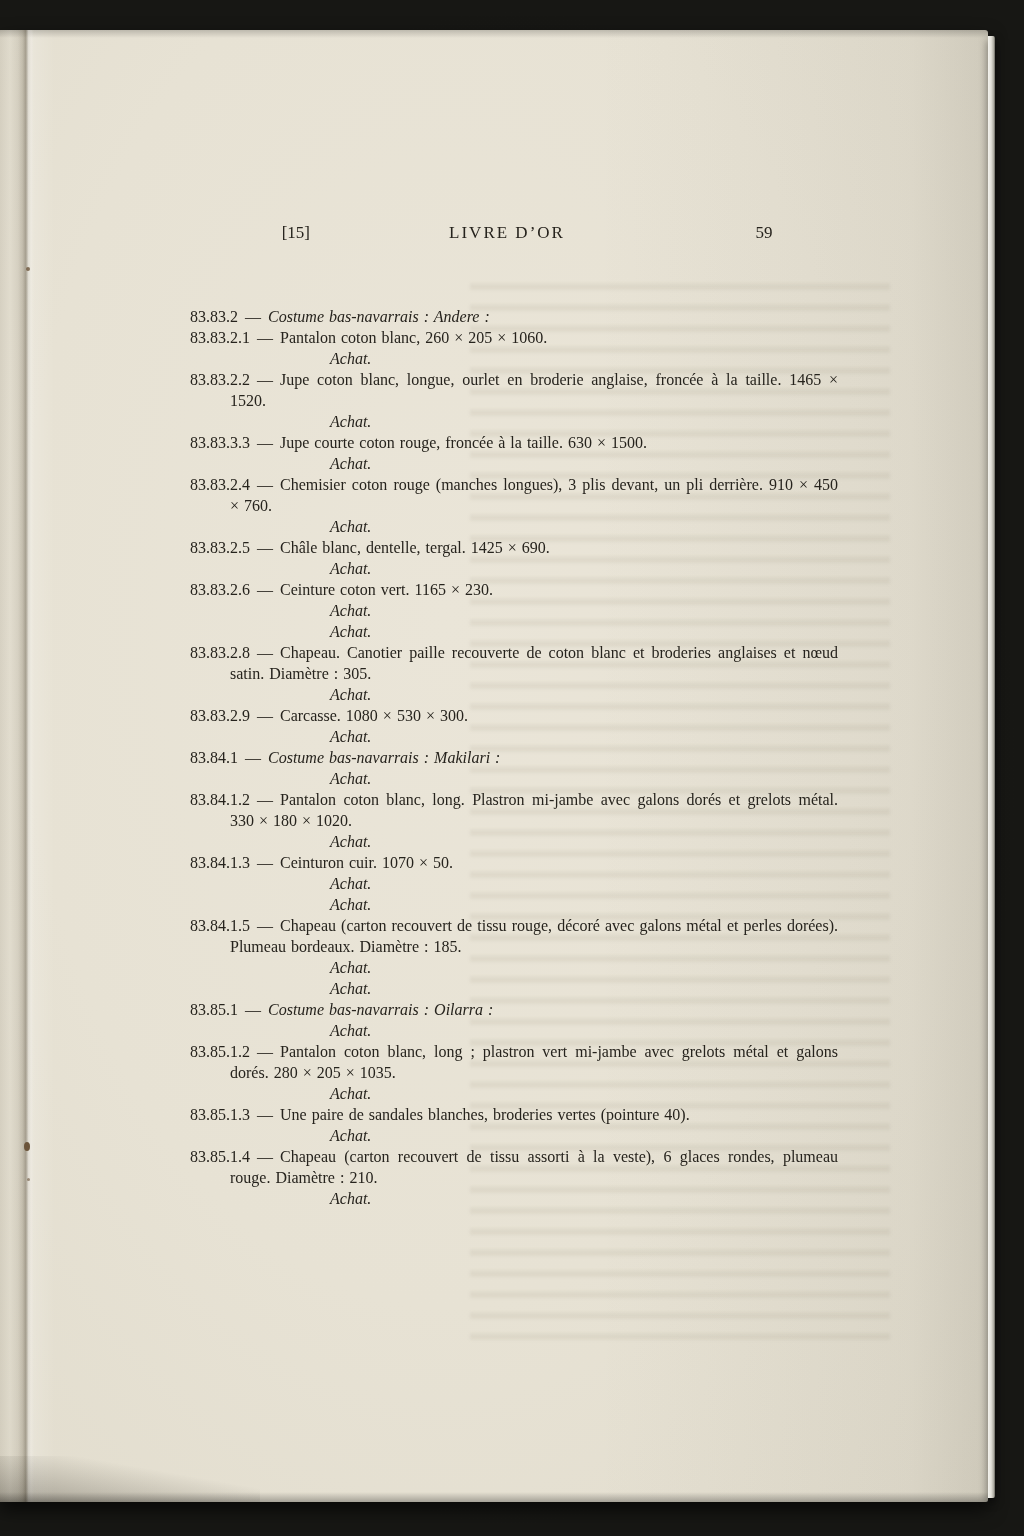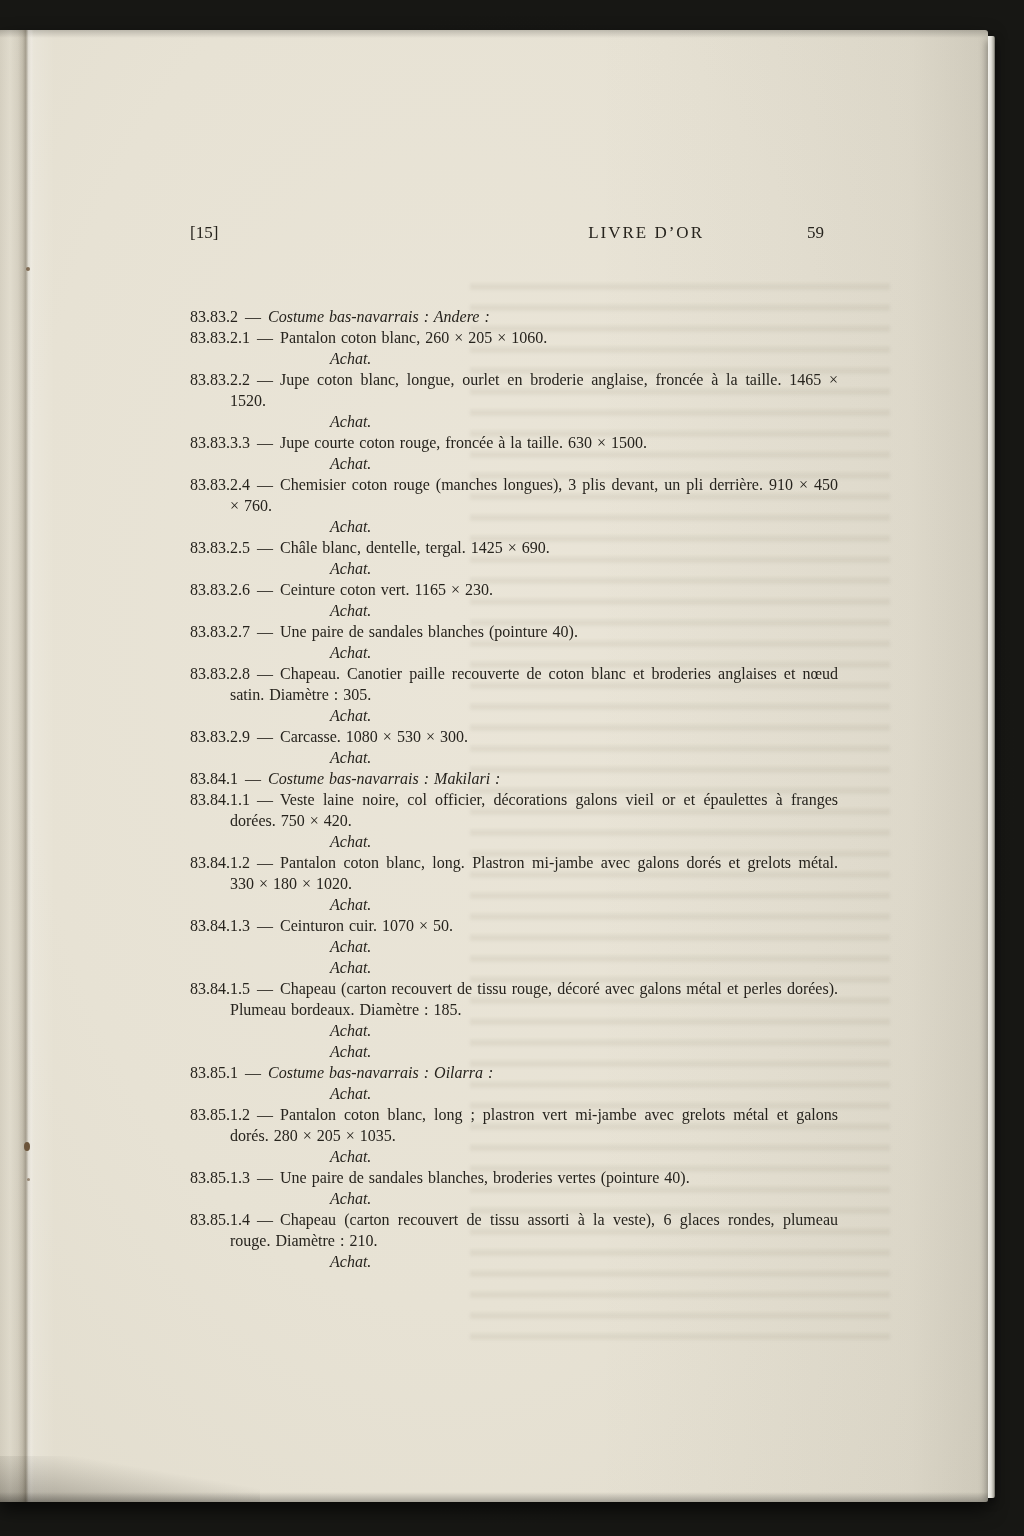--- a/index.html
+++ b/index.html
@@ -66,23 +66,23 @@
   }
   
   .content {
     position:absolute; left:190px; top:192px; width:648px;
     color:#26231d;
   }
   .pagehead {
     display:flex; align-items:baseline;
     font-size:17px; line-height:22px;
   }
-  .folio-left  { width:120px; }
-  .running-title { flex:1; text-align:right; letter-spacing:2px; }
-  .page-number { width:120px; text-align:right; padding-right:14px; }
+  .folio-left  { width:120px;text-align:right; }
+  .running-title { flex:1; text-align:center; letter-spacing:2px; }
+  .page-number { width:120px; text-align:center; padding-right:14px; }
   .entries { margin-top:62px; font-size:16px; line-height:21px; word-spacing:1px; }
   .entries p { margin:0; }
   .entry { padding-left:40px; text-indent:-40px; text-align:justify; }
   .entry .dash { margin:0 7px; }
   .entry.heading .desc { font-style:italic; }
   .achat { margin-left:140px !important; font-style:italic; }
 </style>
 </head>
 <body>
 
@@ -107,28 +107,26 @@
           <p class="entry"><span class="num">83.83.2.2</span><span class="dash">—</span><span class="desc">Jupe coton blanc, longue, ourlet en broderie anglaise, froncée à la taille. 1465 × 1520.</span></p>
           <p class="achat">Achat.</p>
           <p class="entry"><span class="num">83.83.3.3</span><span class="dash">—</span><span class="desc">Jupe courte coton rouge, froncée à la taille. 630 × 1500.</span></p>
           <p class="achat">Achat.</p>
           <p class="entry"><span class="num">83.83.2.4</span><span class="dash">—</span><span class="desc">Chemisier coton rouge (manches longues), 3 plis devant, un pli derrière. 910 × 450 × 760.</span></p>
           <p class="achat">Achat.</p>
           <p class="entry"><span class="num">83.83.2.5</span><span class="dash">—</span><span class="desc">Châle blanc, dentelle, tergal. 1425 × 690.</span></p>
           <p class="achat">Achat.</p>
           <p class="entry"><span class="num">83.83.2.6</span><span class="dash">—</span><span class="desc">Ceinture coton vert. 1165 × 230.</span></p>
           <p class="achat">Achat.</p>
-          <p class="entry"><span class="num">83.83.2.7</span><span class="dash">—</span><span class="desc">Une paire de sandales blanches (pointure 40).</span></p>
           <p class="achat">Achat.</p>
           <p class="entry"><span class="num">83.83.2.8</span><span class="dash">—</span><span class="desc">Chapeau. Canotier paille recouverte de coton blanc et broderies anglaises et nœud satin. Diamètre : 305.</span></p>
           <p class="achat">Achat.</p>
           <p class="entry"><span class="num">83.83.2.9</span><span class="dash">—</span><span class="desc">Carcasse. 1080 × 530 × 300.</span></p>
           <p class="achat">Achat.</p>
           <p class="entry heading"><span class="num">83.84.1</span><span class="dash">—</span><span class="desc">Costume bas-navarrais : Makilari :</span></p>
-          <p class="entry"><span class="num">83.84.1.1</span><span class="dash">—</span><span class="desc">Veste laine noire, col officier, décorations galons vieil or et épaulettes à franges dorées. 750 × 420.</span></p>
           <p class="achat">Achat.</p>
           <p class="entry"><span class="num">83.84.1.2</span><span class="dash">—</span><span class="desc">Pantalon coton blanc, long. Plastron mi-jambe avec galons dorés et grelots métal. 330 × 180 × 1020.</span></p>
           <p class="achat">Achat.</p>
           <p class="entry"><span class="num">83.84.1.3</span><span class="dash">—</span><span class="desc">Ceinturon cuir. 1070 × 50.</span></p>
           <p class="achat">Achat.</p>
           <p class="achat">Achat.</p>
           <p class="entry"><span class="num">83.84.1.5</span><span class="dash">—</span><span class="desc">Chapeau (carton recouvert de tissu rouge, décoré avec galons métal et perles dorées). Plumeau bordeaux. Diamètre : 185.</span></p>
           <p class="achat">Achat.</p>
           <p class="achat">Achat.</p>
           <p class="entry heading"><span class="num">83.85.1</span><span class="dash">—</span><span class="desc">Costume bas-navarrais : Oilarra :</span></p>

